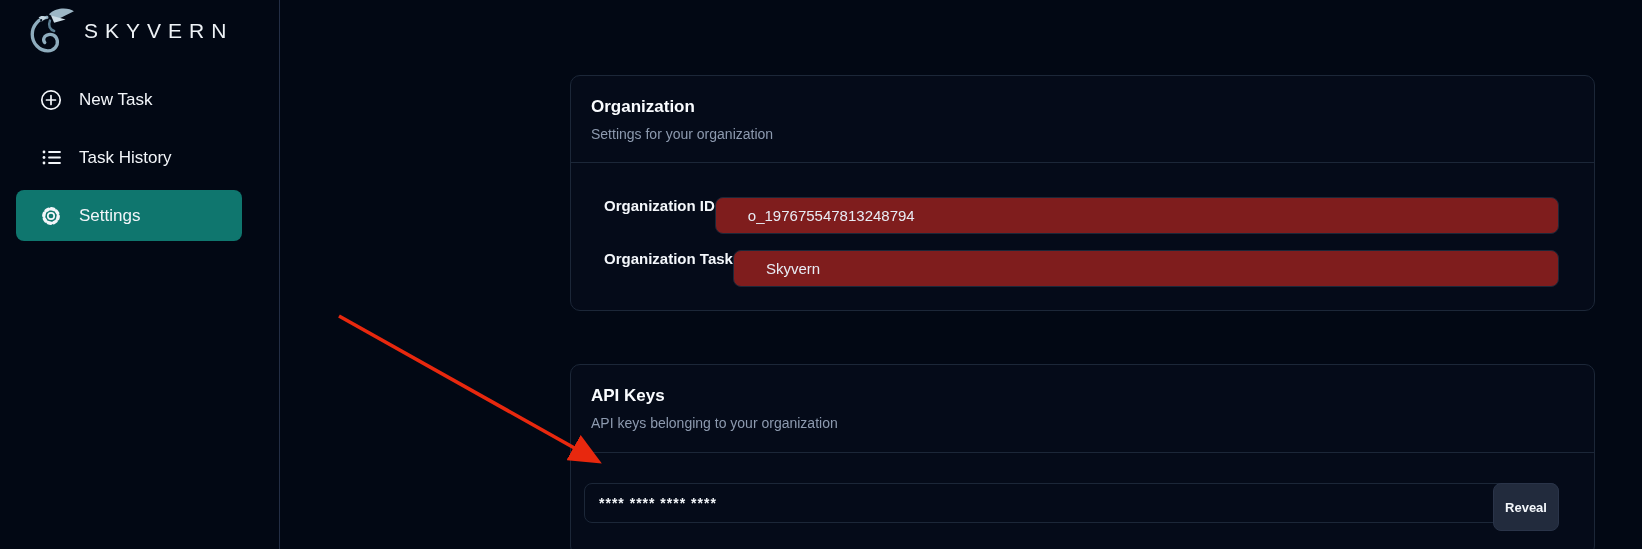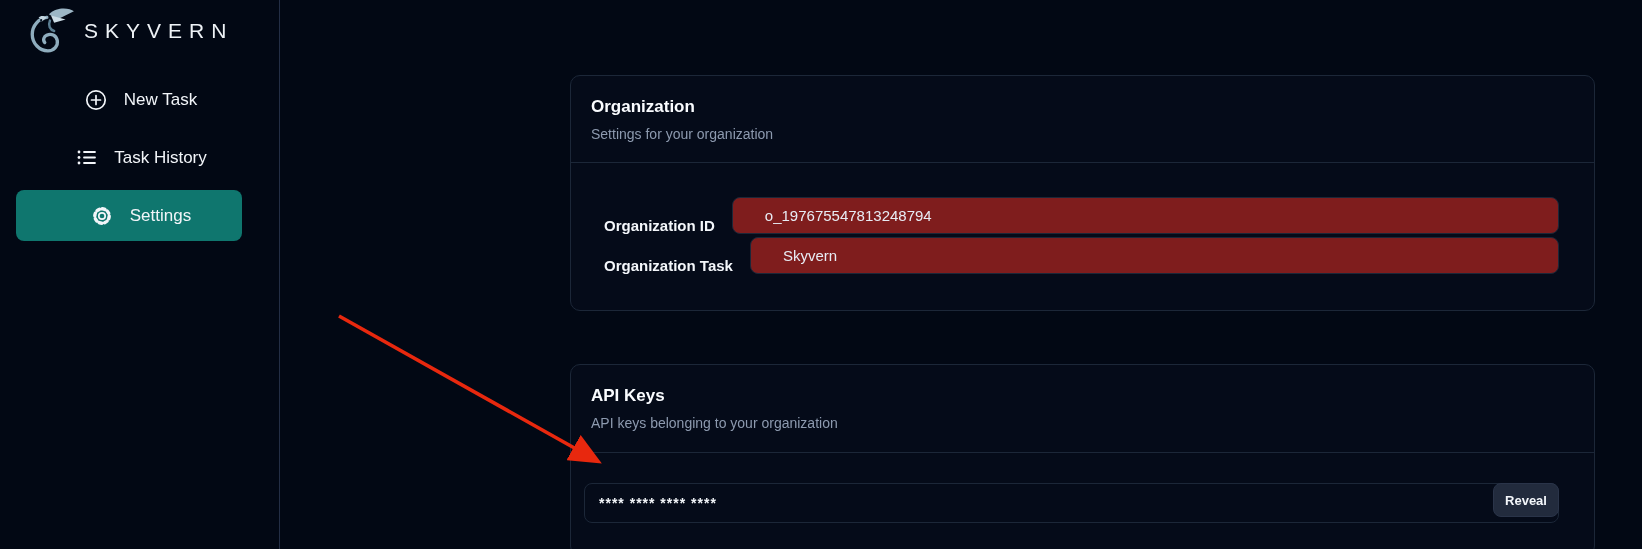--- a/index.html
+++ b/index.html
@@ -22,56 +22,56 @@
   }
   .brand-logo { width:50px; height:50px; flex:0 0 auto; }
   .brand-name {
     font-size:21px; letter-spacing:7px; color:#eef2f6; font-weight:400;
   }
   .nav { margin-top:16px; }
   .nav-item {
     display:flex; align-items:center; gap:17px;
     height:51px; margin:0 37px 7px 16px; padding-left:24px;
     border-radius:8px; cursor:pointer;
-    font-size:17px; color:#f2f5f9;justify-content:center;
+    font-size:17px; color:#f2f5f9;
   }
   .nav-item.active { background:#0f766e; }
   .nav-icon { width:22px; height:22px; display:flex; align-items:center; justify-content:center; }
   
   .card {
     position:absolute; left:570px; width:1025px;
     background:#050b19; border:1px solid #1c2738; border-radius:10px;
   }
   .card-org { top:75px; height:236px; }
   .card-api { top:364px; height:192px; }
   .card-header { padding:21px 20px 0 20px; }
   .card-title { font-size:17px; font-weight:700; color:#fafcff; }
   .card-subtitle { margin-top:9px; font-size:14px; color:#8d9aaf; }
   .card-org .card-divider { margin-top:20px; }
   .card-api .card-divider { margin-top:21px; }
   .card-divider { height:1px; background:#1c2738; width:100%; }
   .card-body-org { padding:34px 35px 0 33px; }
-  .field-row { display:flex; align-items:flex-end; gap:17px; margin-bottom:3px; }
+  .field-row { display:flex; align-items:flex-start; margin-bottom:16px; }
   .field-label { white-space:nowrap; font-size:15px; font-weight:700; color:#f4f7fb; }
   .text-input {
     flex:1; height:37px; background:#7f1d1d;
     border:1px solid #1c2738; border-radius:8px;
     color:#e8ecf4; font-size:15px; padding:0 32px;
     font-family:"Liberation Sans", sans-serif; outline:none;
   }
   .card-body-api { padding:30px 35px 0 13px; }
   .apikey-group { position:relative; height:40px; }
   .apikey-input {
     width:100%; height:40px; background:#050b19;
     border:1px solid #1c2738; border-radius:8px;
     color:#f2f5f9; font-size:14px; font-weight:700; letter-spacing:1px;
     padding:0 80px 0 14px; font-family:"Liberation Sans", sans-serif; outline:none;
   }
   .reveal-btn {
-    position:absolute; right:0; top:0; height:34px; width:66px;
+    position:absolute; right:0; top:0; height:48px; width:66px;
     background:#222b3d; border:1px solid #2a3449; border-radius:8px;
     color:#f4f7fb; font-size:13px; font-weight:700; cursor:pointer;
     font-family:"Liberation Sans", sans-serif;
   }
   
   .anno { position:absolute; left:0; top:0; width:1642px; height:549px; pointer-events:none; }
 </style>
 </head>
 <body>
 

